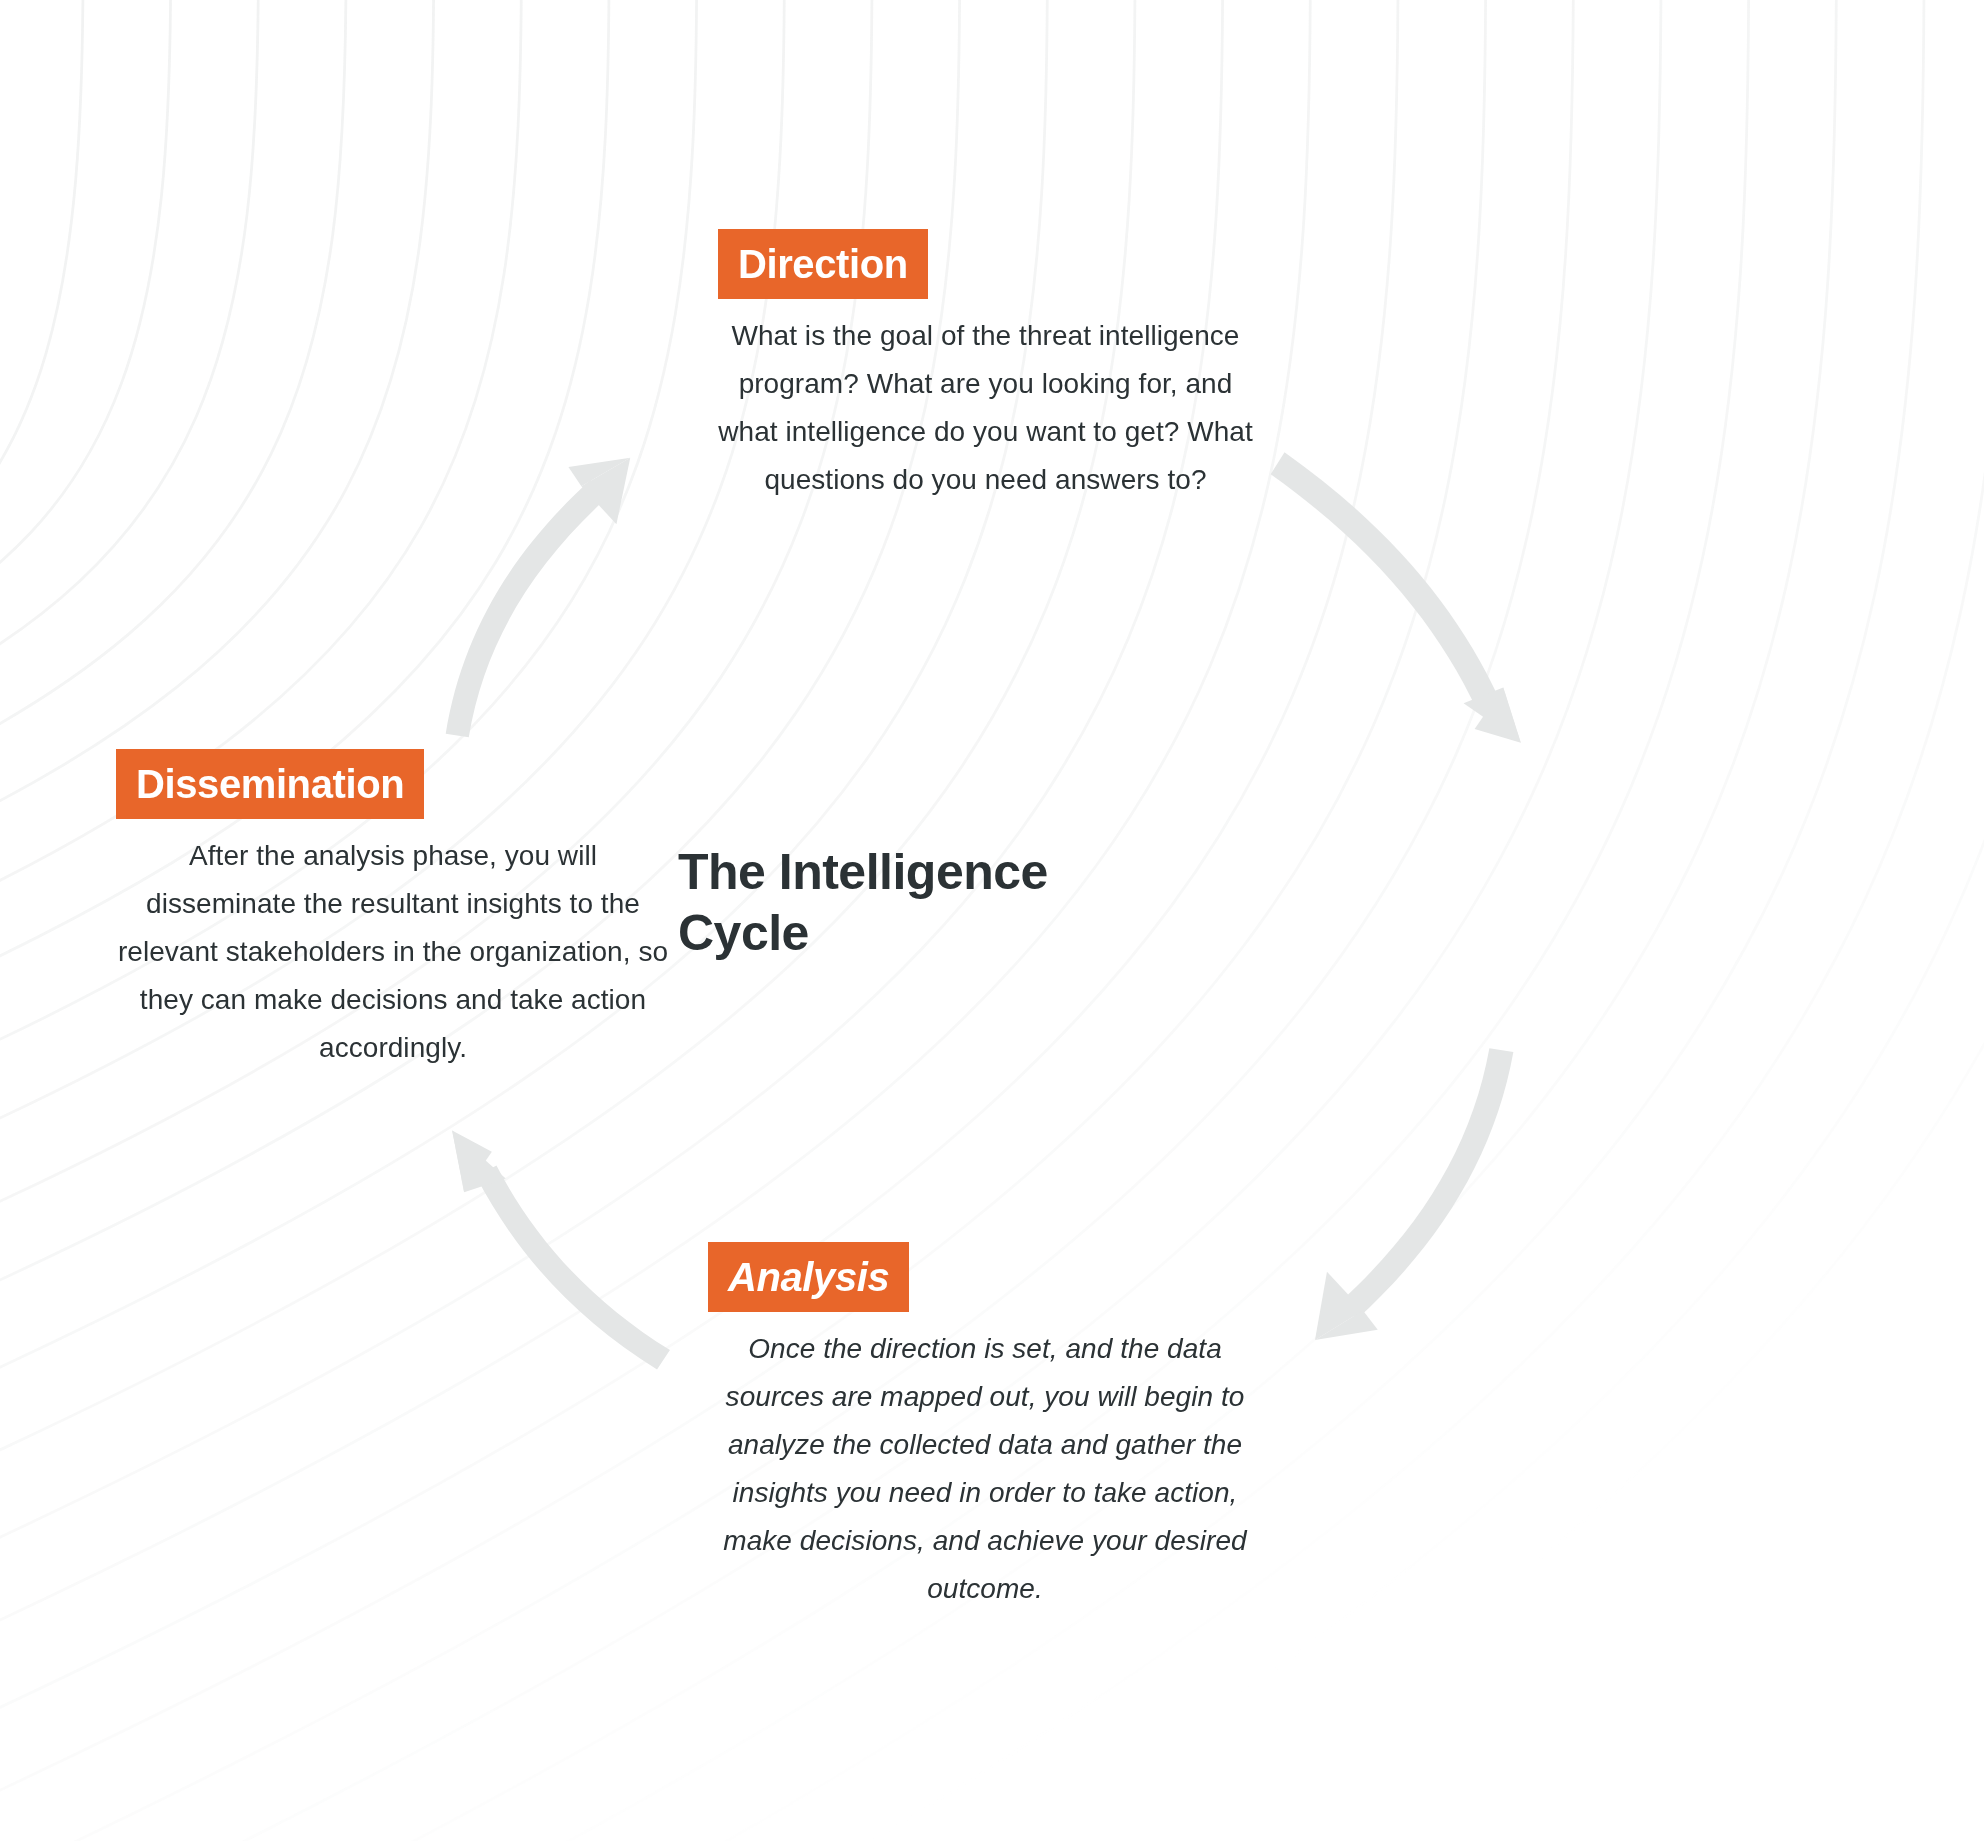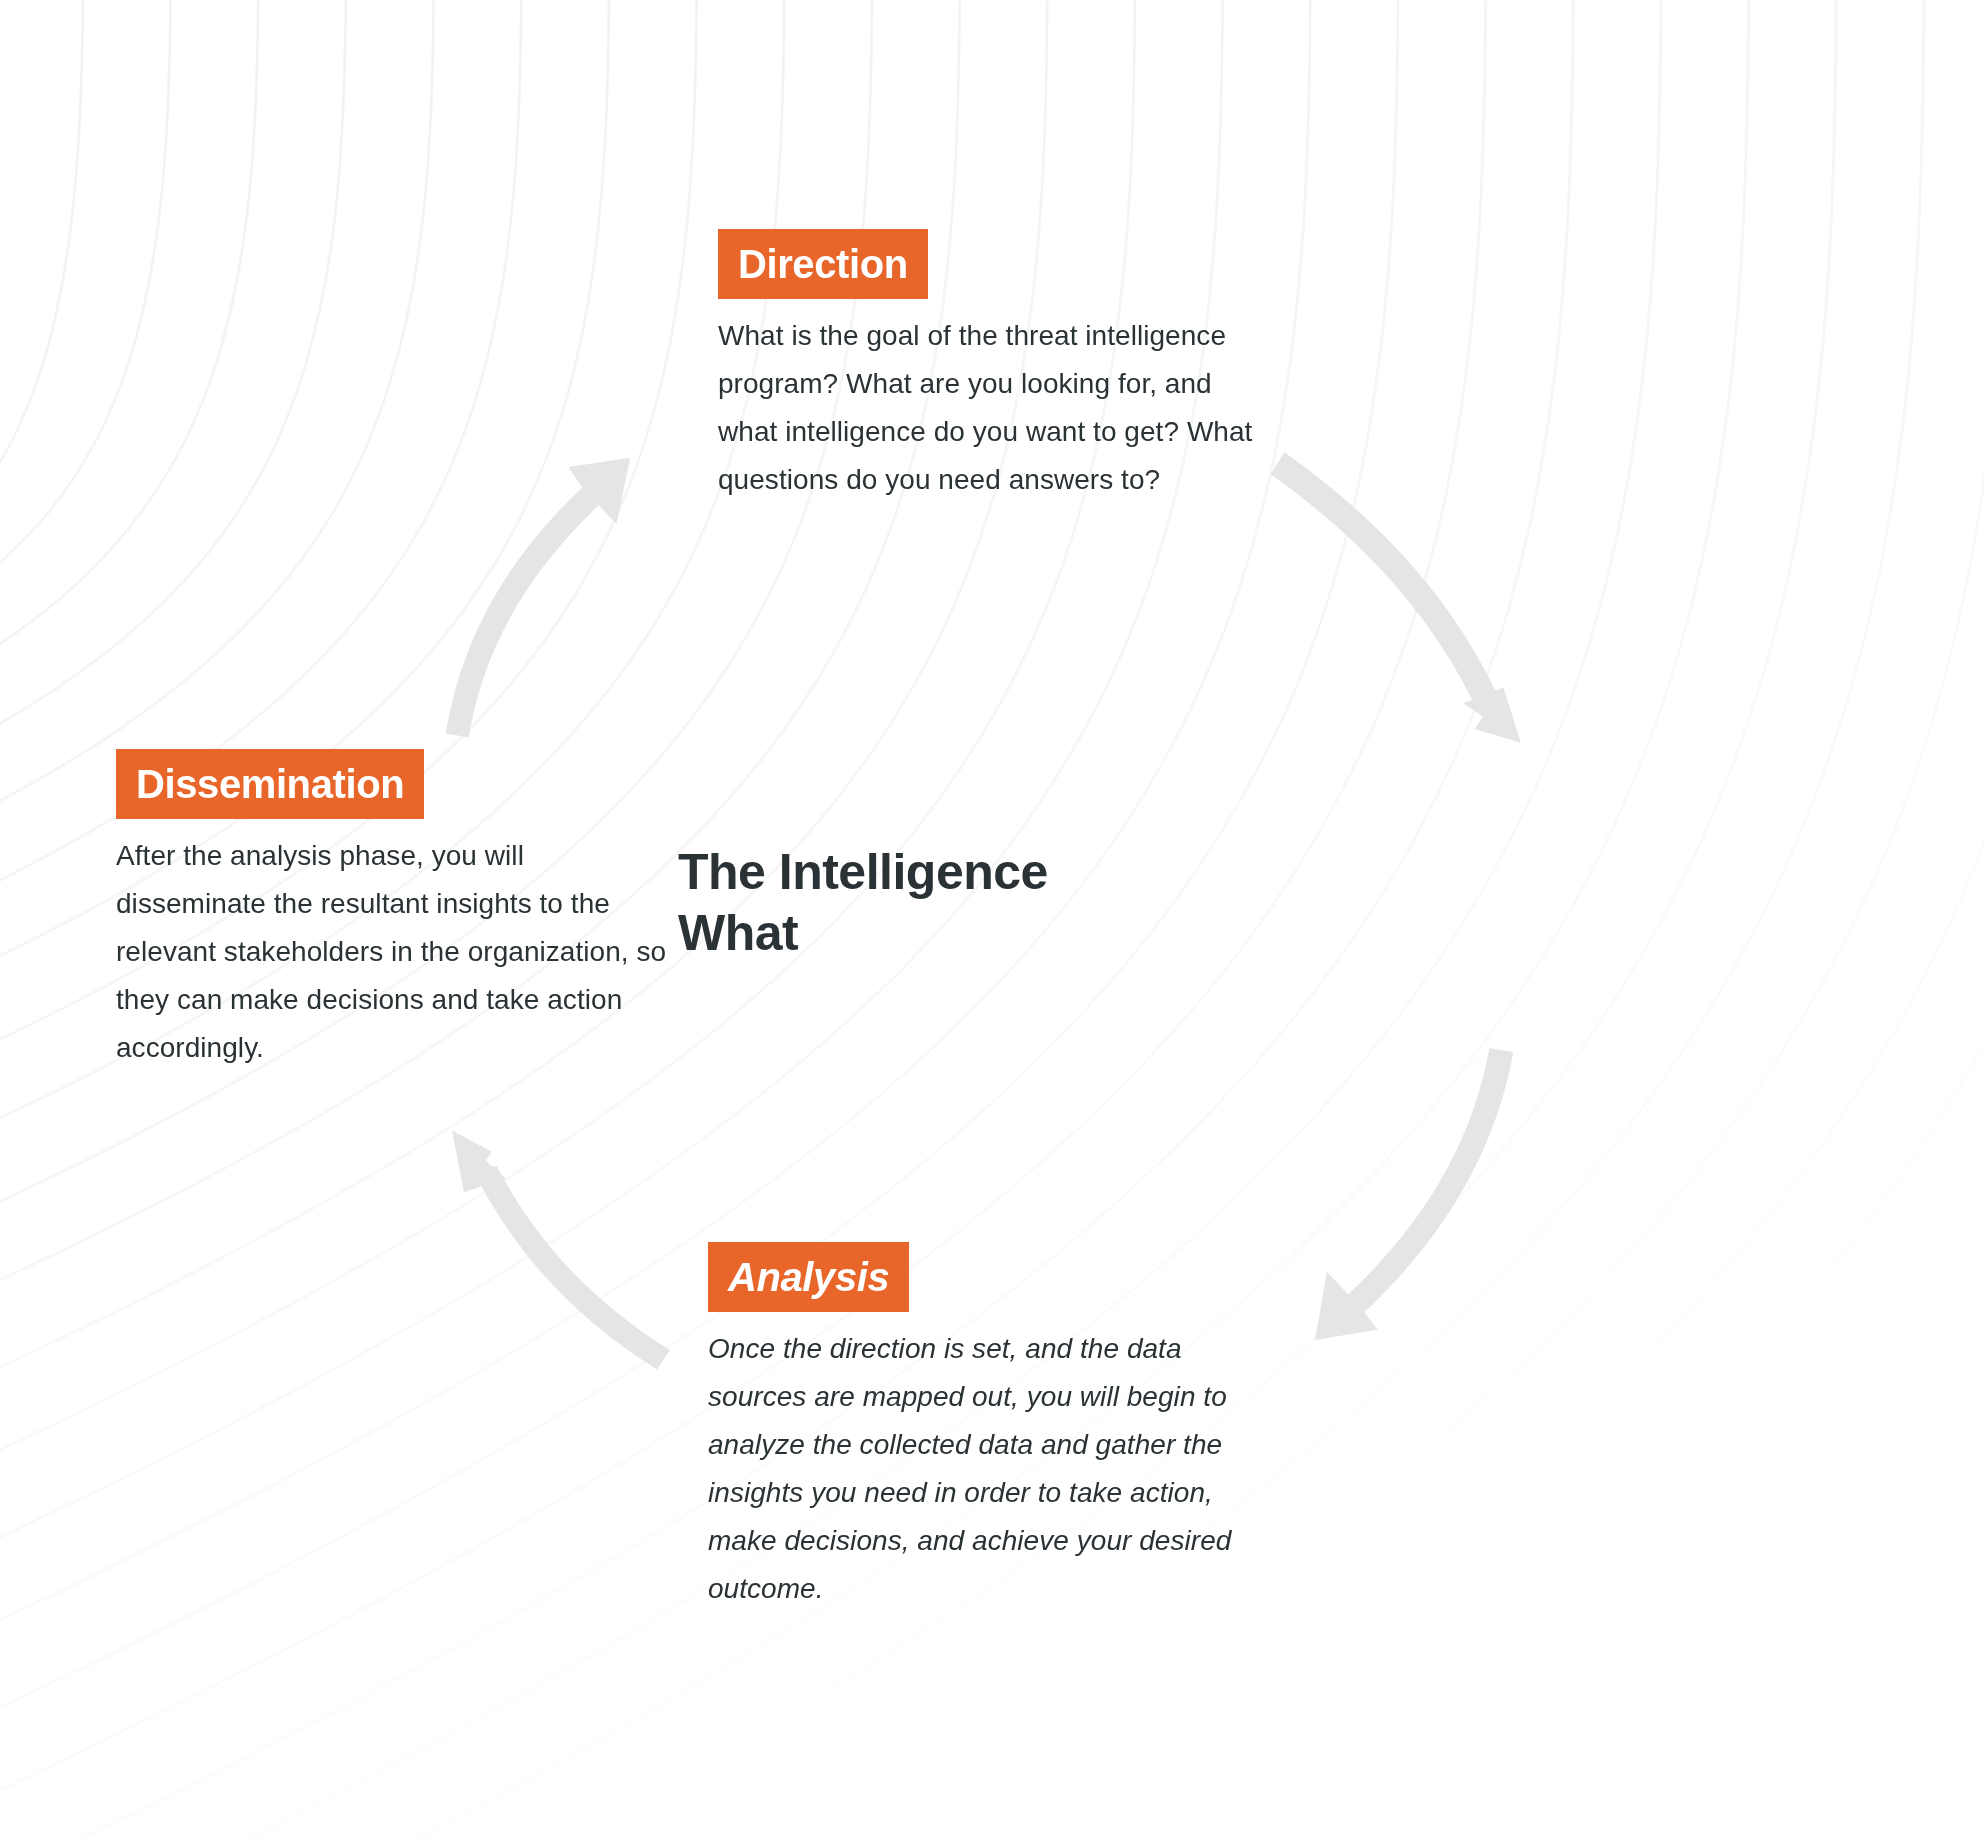--- a/index.html
+++ b/index.html
@@ -51,20 +51,21 @@
     letter-spacing: -0.4px;
     padding: 14.8px 20px 15.7px 20px;
     white-space: nowrap;
   }
   .phase-body {
     margin-top: 13px;
     color: #2B3235;
     font-size: 28px;
     line-height: 48px;
     letter-spacing: 0.05px;
+    text-align: center;
   }
 
   #phase-direction      { left: 718px;  top: 229px;  width: 535px; }
   #phase-collection     { left: 1332px; top: 790px;  width: 554px; }
   #phase-analysis       { left: 708px;  top: 1242px; width: 554px; font-style: italic; }
   #phase-dissemination  { left: 116px;  top: 749px;  width: 554px; }
 
   
   #center-title {
     position: absolute;
@@ -158,21 +159,21 @@
                  L 657,540 C 574,616 524,701 508,799 Z"></path>
         <path d="M 683,496 L 668,568 L 630,527 Z"></path>
         <path d="M 683,496 L 630,527 L 616,506 Z"></path>
       </g>
 
     </g>
   </svg>
 
   <div id="center-title">
     <span class="line">The Intelligence</span>
-    <span class="line">What</span>
+    <span class="line">Cycle</span>
   </div>
 
   <div class="phase" id="phase-direction">
     <div class="phase-label">Direction</div>
     <div class="phase-body">What is the goal of the threat intelligence program? What are you looking for, and what intelligence do you want to get? What questions do you need answers to?</div>
   </div>
 
   <div class="phase" id="phase-collection">
   </div>
 

